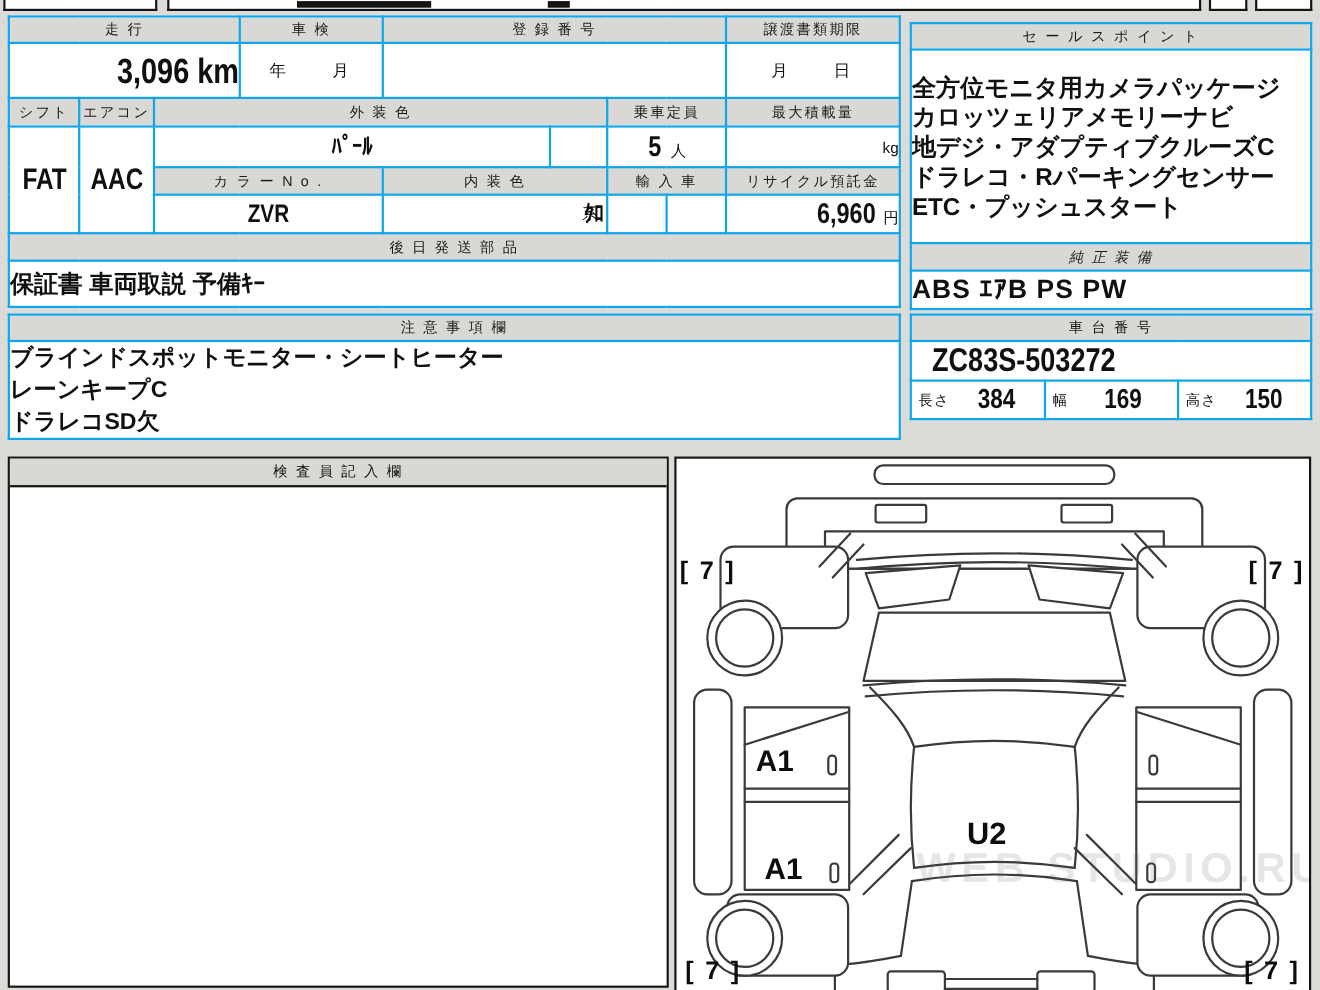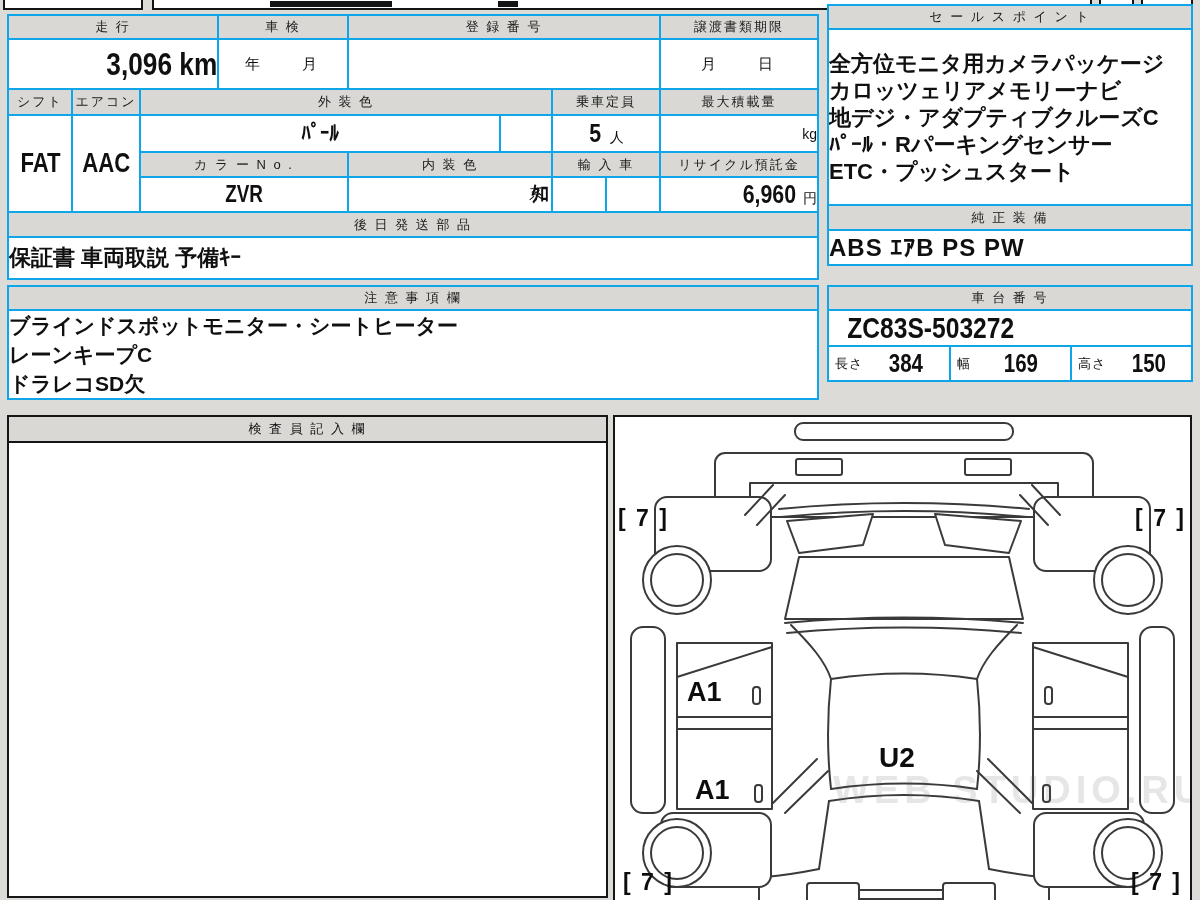--- a/index.html
+++ b/index.html
@@ -121,35 +121,35 @@
     </tr>
     <tr style="height:25px;">
       <td class="h" colspan="9">後 日 発 送 部 品</td>
     </tr>
     <tr style="height:42px;">
       <td class="freewide" colspan="9">保証書 車両取説 予備ｷｰ</td>
     </tr>
   </tbody>
     </table>
 
-  <table class="sheet" style="left:827px; top:4px; width:366px;">
+  <table class="sheet" style="left:827px; top:20px; width:366px;">
     <tbody>
         <tr style="height:24px;">
       <td class="h">セ ー ル ス ポ イ ン ト</td>
     </tr>
     <tr style="height:176px;">
       <td class="salescell">
         <div>全方位モニタ用カメラパッケージ</div>
         <div>カロッツェリアメモリーナビ</div>
         <div>地デジ・アダプティブクルーズC</div>
-        <div>ﾊﾟｰﾙ・Rパーキングセンサー</div>
+        <div>ドラレコ・Rパーキングセンサー</div>
         <div>ETC・プッシュスタート</div>
       </td>
     </tr>
-    <tr style="height:25px;">
+    <tr style="height:25px;font-style:italic;">
       <td class="h">純 正 装 備</td>
     </tr>
     <tr style="height:35px;">
       <td class="freewide" style="font-size:24px;letter-spacing:1px;">ABS ｴｱB PS PW</td>
     </tr>
   </tbody>
     </table>
 
   <table class="sheet" style="left:7px; top:285px; width:812px;">
     <tbody>

